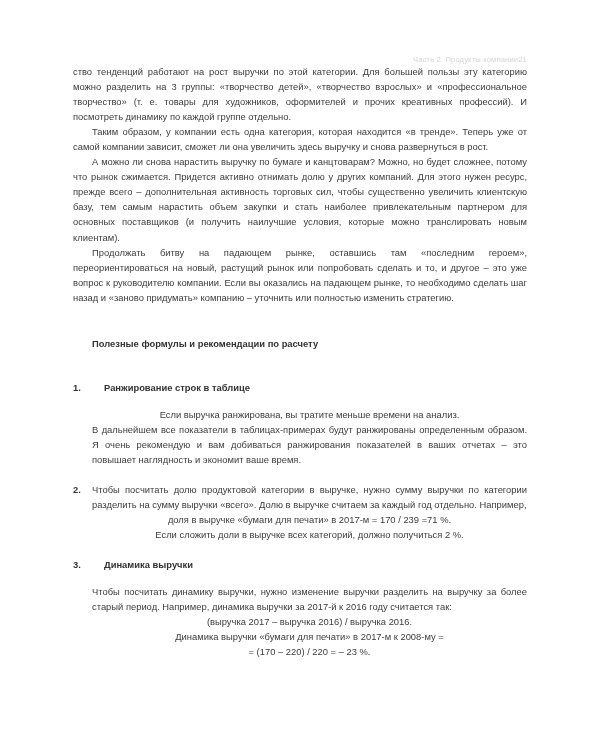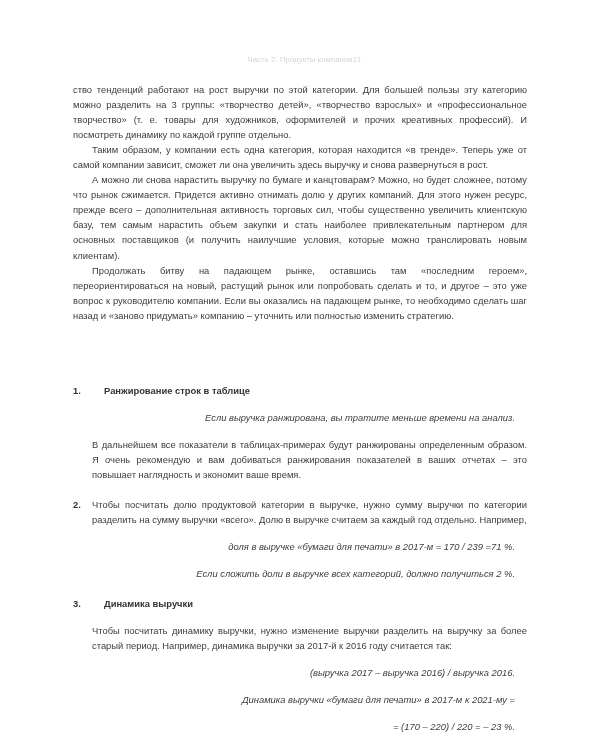--- a/index.html
+++ b/index.html
@@ -20,36 +20,36 @@
     width: 600px;
     height: 750px;
     box-sizing: border-box;
     padding: 0;
   }
   
   .runhead {
     position: absolute;
     top: 51px;
     left: 73px;
-    right: 64px;
+    right: 73px;
     height: 16px;
     display: flex;
     align-items: center;
-    justify-content: center;
+    justify-content: flex-end;
     font-size: 7.6px;
     letter-spacing: 0.15px;
     color: #d4d4d4;
   }
   .runhead .rh-title { white-space: nowrap; }
   .runhead .rh-page  { white-space: nowrap; }
 
   
   .column {
     position: absolute;
-    top: 82px;
+    top: 64px;
     left: 73px;
     width: 454px;
   }
   p.body {
     margin: 0;
     font-size: 9.4px;
     line-height: 15.05px;
     text-align: justify;
     text-justify: inter-word;
     color: #3c3c3c;
@@ -97,27 +97,26 @@
   }
   .li-para {
     margin: 0;
     font-size: 9.4px;
     line-height: 15.05px;
     text-align: justify;
     text-justify: inter-word;
     color: #3c3c3c;
   }
   .li-line {
-    margin: 12px;
+    margin: 0;
     font-size: 9.4px;
     line-height: 15.05px;
-    text-align: right;
+    text-align: center;
     color: #3c3c3c;
     white-space: nowrap;
-    font-style: italic;
   }
 </style>
 </head>
 <body>
 
 <div class="page">
 
   <div class="runhead">
     <span class="rh-title">Часть 2. Продукты компании</span>
     <span class="rh-page">21</span>
@@ -125,20 +124,21 @@
 
   <div class="column">
 
     <p class="body">ство тенденций работают на рост выручки по этой категории. Для большей пользы эту категорию можно разделить на 3 группы: «творчество детей», «творчество взрослых» и «профессиональное творчество» (т. е. товары для художников, оформителей и прочих креативных профессий). И посмотреть динамику по каждой группе отдельно.</p>
     <p class="body indent">Таким образом, у компании есть одна категория, которая находится «в тренде». Теперь уже от самой компании зависит, сможет ли она увеличить здесь выручку и снова развернуться в рост.</p>
     <p class="body indent">А можно ли снова нарастить выручку по бумаге и канцтоварам? Можно, но будет сложнее, потому что рынок сжимается. Придется активно отнимать долю у других компаний. Для этого нужен ресурс, прежде всего – дополнительная активность торговых сил, чтобы существенно увеличить клиентскую базу, тем самым нарастить объем закупки и стать наиболее привлекательным партнером для основных поставщиков (и получить наилучшие условия, которые можно транслировать новым клиентам).</p>
     <p class="body indent">Продолжать битву на падающем рынке, оставшись там «последним героем», переориентироваться на новый, растущий рынок или попробовать сделать и то, и другое – это уже вопрос к руководителю компании. Если вы оказались на падающем рынке, то необходимо сделать шаг назад и «заново придумать» компанию – уточнить или полностью изменить стратегию.</p>
 
     <div class="gap-before-heading"></div>
 
+    <p class="section-heading">Полезные формулы и рекомендации по расчету</p>
 
     <div class="gap-after-heading"></div>
 
     <ol class="rules">
 
       <li>
         <span class="li-num">1.</span>
         <div class="li-body">
           <p class="li-title">Ранжирование строк в таблице</p>
           <p class="li-line">Если выручка ранжирована, вы тратите меньше времени на анализ.</p>
@@ -154,21 +154,21 @@
           <p class="li-line">Если сложить доли в выручке всех категорий, должно получиться 2 %.</p>
         </div>
       </li>
 
       <li>
         <span class="li-num">3.</span>
         <div class="li-body">
           <p class="li-title">Динамика выручки</p>
           <p class="li-para">Чтобы посчитать динамику выручки, нужно изменение выручки разделить на выручку за более старый период. Например, динамика выручки за 2017-й к 2016 году считается так:</p>
           <p class="li-line">(выручка 2017 – выручка 2016) / выручка 2016.</p>
-          <p class="li-line">Динамика выручки «бумаги для печати» в 2017-м к 2021-му =</p>
+          <p class="li-line">Динамика выручки «бумаги для печати» в 2017-м к 2008-му =</p>
           <p class="li-line">= (170 – 220) / 220 = – 23 %.</p>
         </div>
       </li>
 
     </ol>
 
   </div>
 </div>
 
 </body></html>

